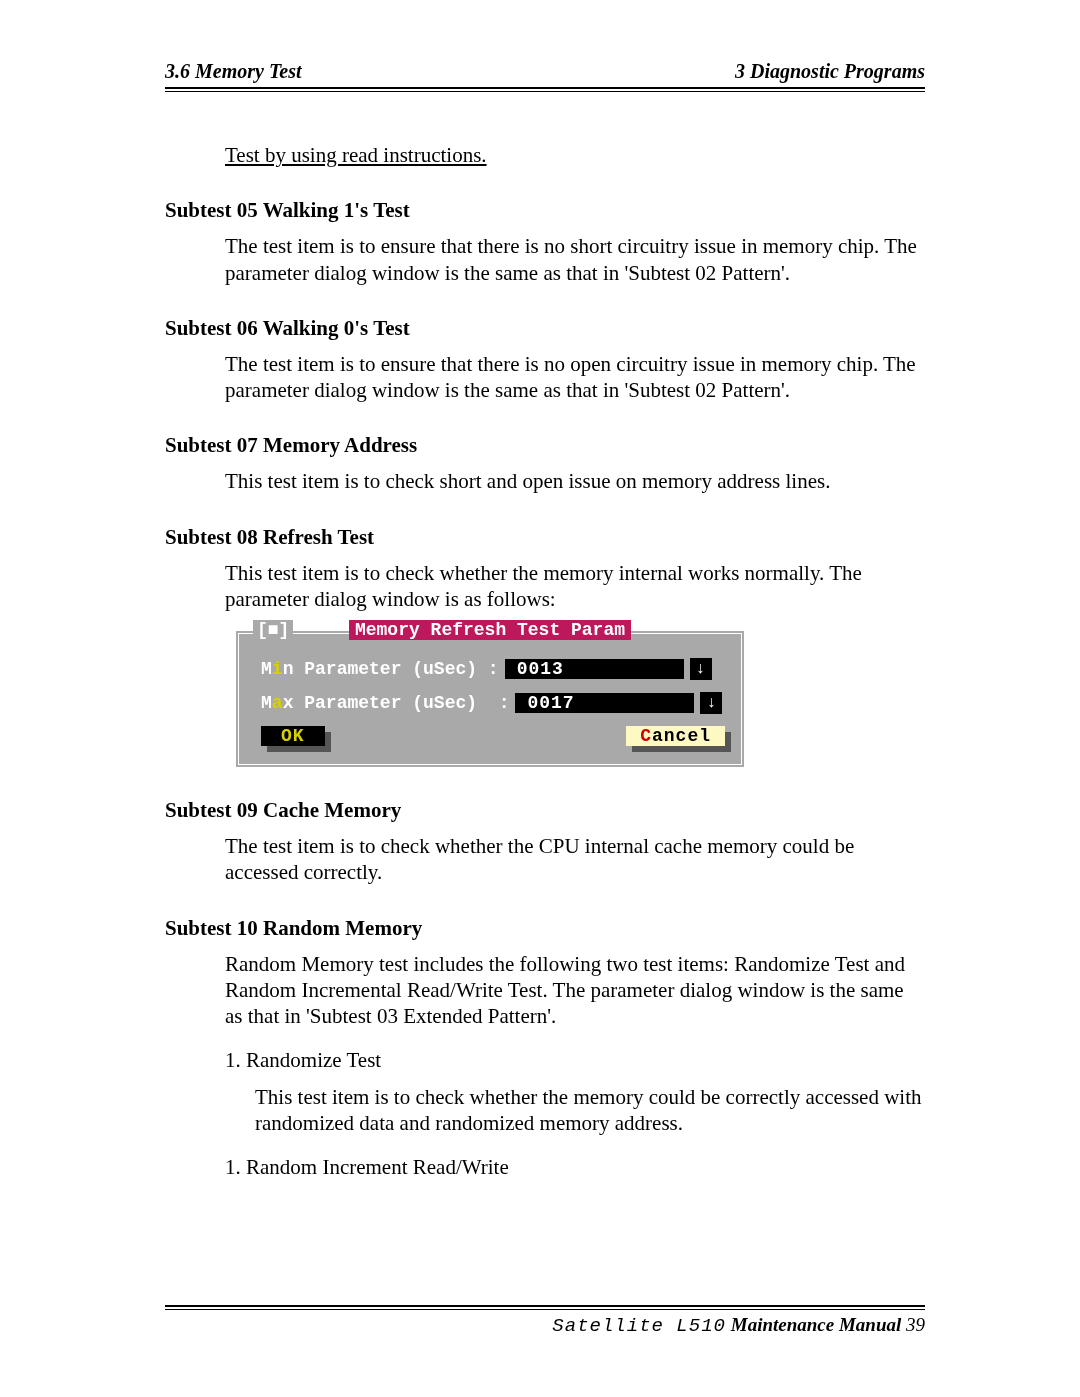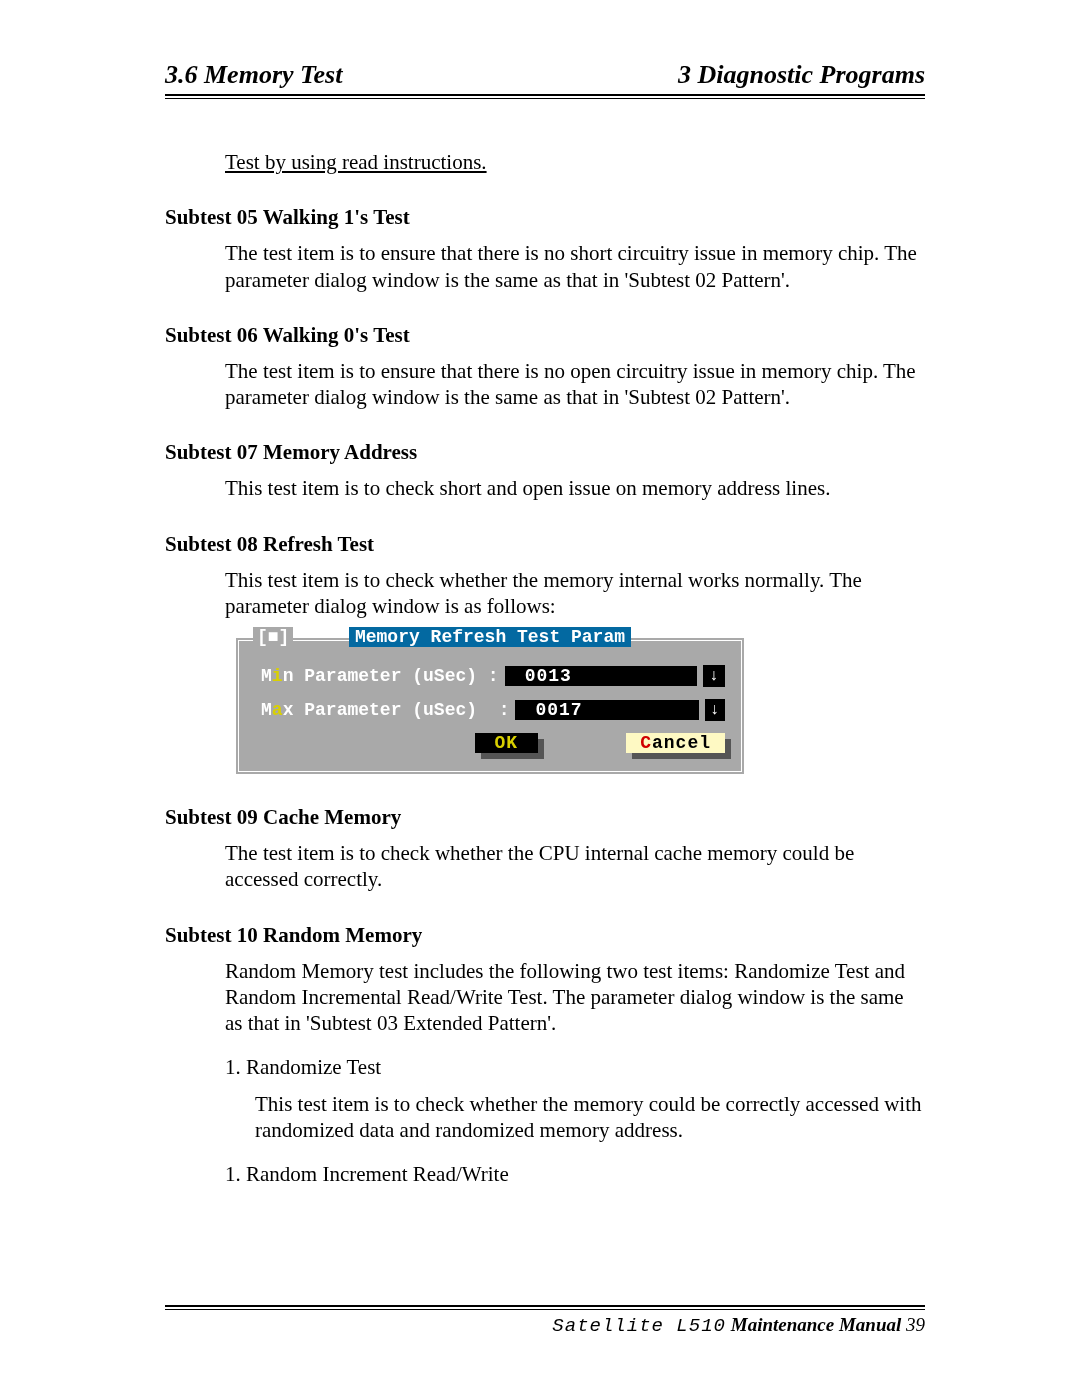--- a/index.html
+++ b/index.html
@@ -16,21 +16,21 @@
     box-sizing: border-box;
     padding: 60px 155px 60px 165px;
     font-family: "Times New Roman", Times, serif;
     color: #000;
   }
   .header-row {
     display: flex;
     justify-content: space-between;
     font-style: italic;
     font-weight: bold;
-    font-size: 26px;
+    font-size: 20px;
     padding-bottom: 2px;
   }
   hr.thick {
     border: none;
     border-top: 2.5px solid #000;
     margin: 2px 0 0 0;
   }
   hr.thin {
     border: none;
     border-top: 1px solid #000;
@@ -81,21 +81,21 @@
   .dialog-title {
     position: absolute;
     top: -14px;
     left: 0;
     width: 100%;
     text-align: center;
     color: #fff;
     letter-spacing: 0px;
   }
   .dialog-title span.bg {
-    background: #0369a1;
+    background: #be185d;
     padding: 0 6px;
   }
   .dialog-close {
     position: absolute;
     top: -14px;
     left: 14px;
     color: #fff;
     background: #a9a9a9;
     padding: 0 4px;
   }
@@ -109,37 +109,37 @@
   }
   .param-label {
     flex: 0 0 auto;
     white-space: pre;
   }
   .param-label .hot { color: #d9d000; }
   .param-input {
     background: #000;
     color: #fff;
     width: 155px;
-    padding: 0 20px;
+    padding: 0 12px;
     margin-left: 6px;
     letter-spacing: 1px;
   }
   .param-arrow {
     width: 22px;
     height: 22px;
     background: #000;
     color: #fff;
     margin-left: 6px;
     text-align: center;
     line-height: 22px;
     font-size: 16px;
   }
   .btn-row {
     display: flex;
-    justify-content: flex-end;
+    justify-content: space-between;
     gap: 88px;
     margin-top: 10px;
     padding-bottom: 8px;
   }
   .btn {
     background: #000;
     color: #d9d000;
     padding: 0 20px;
     letter-spacing: 1px;
     box-shadow: 6px 6px 0 #555;

